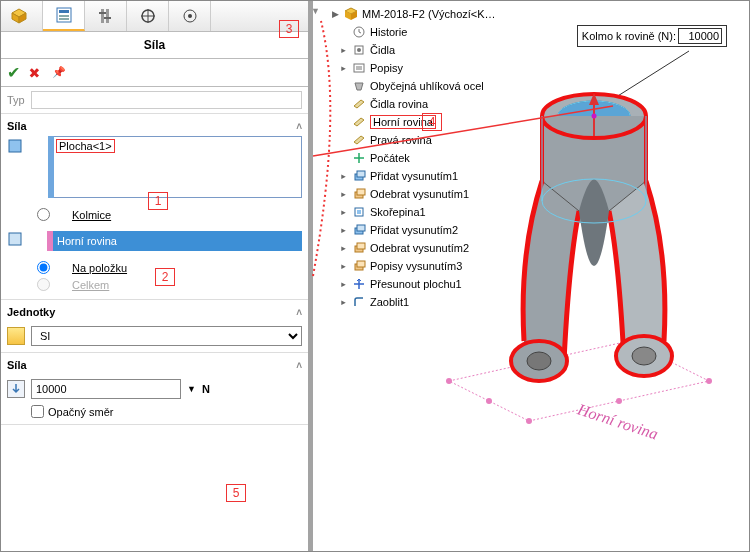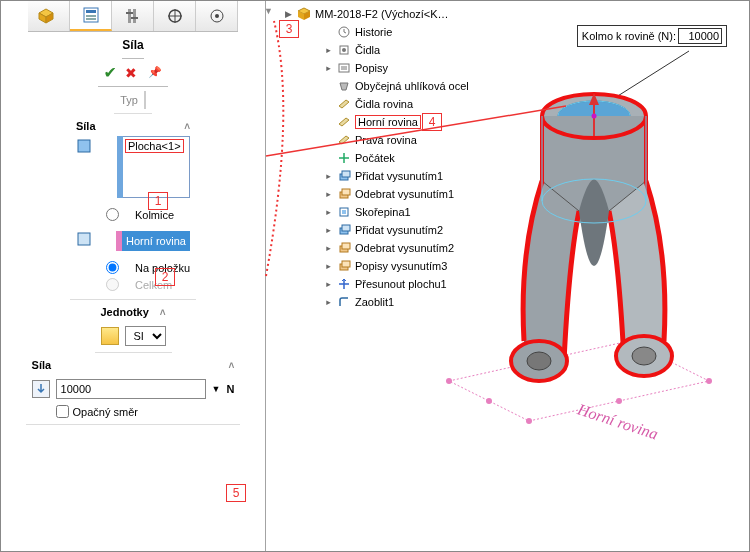--- a/index.html
+++ b/index.html
@@ -1,57 +1,57 @@
 <!DOCTYPE html>
 <html><head>
 <meta charset="utf-8">
 <style>
   * { box-sizing: border-box; margin: 0; padding: 0; font-family: "Segoe UI", Tahoma, sans-serif; font-size: 11px; }
   body { width: 750px; height: 552px; background: #fff; overflow: hidden; position: relative; }
   .root { display: flex; width: 100%; height: 100%; border: 1px solid #888; }
   
-  .left { width: 265px; border-right: 1px solid #a3a3a3; display: flex; flex-direction: column; background: #fff; align-items: center; }
+  .left { width: 312px; border-right: 5px solid #a3a3a3; display: flex; flex-direction: column; background: #fff; }
   .tabbar { display: flex; border-bottom: 1px solid #bbb; background: linear-gradient(#fdfdfd,#e8e8e8); }
   .tabbar .tab { width: 42px; height: 30px; display: flex; align-items: center; justify-content: center; border-right: 1px solid #ccc; cursor: pointer; }
   .tabbar .tab.active { background: #fff; border-bottom: 2px solid #f9b233; }
   .panel-title { text-align: center; font-weight: bold; font-size: 12px; padding: 6px 0; border-bottom: 1px solid #bbb; }
   .okcancel { display: flex; align-items: center; gap: 8px; padding: 4px 6px; border-bottom: 1px solid #bbb; }
   .ok { color: #2e8b2e; font-size: 16px; cursor: pointer; }
   .cancel { color: #d22; font-size: 14px; cursor: pointer; }
   .pin { margin-left: 4px; color: #888; cursor: pointer; }
   .typrow { display: flex; align-items: center; padding: 4px 6px; border-bottom: 1px solid #ddd; color: #888; }
   .typrow .field { flex: 1; height: 18px; border: 1px solid #ccc; margin-left: 6px; background: #fff; }
   .section { border-bottom: 1px solid #ddd; padding: 6px; }
   .section-head { display: flex; justify-content: space-between; align-items: center; font-weight: bold; cursor: pointer; padding-bottom: 4px; }
   .chev { color: #888; font-size: 10px; }
   .facebox { margin-left: 24px; height: 62px; border: 1px solid #7a9ac7; background: #fff; position: relative; }
   .facebox .sel { display: inline-block; background: #fff; border: 1.5px solid #e33; padding: 0 2px; margin: 2px 0 0 2px; }
   .blue-side { position: absolute; left: -6px; top: -1px; bottom: -1px; width: 6px; background: #6fa7de; }
   .radio-group { margin-left: 30px; margin-top: 8px; }
-  .radio-row { display: flex; align-items: center; gap: 16px; padding: 2px 0; }
+  .radio-row { display: flex; align-items: center; gap: 22px; padding: 2px 0; text-decoration: underline; }
   .radio-row input { margin: 0; }
   .dirbox { margin-left: 24px; margin-top: 4px; height: 20px; background: #3d8fd6; color: #fff; display: flex; align-items: center; padding: 0 4px; position: relative; }
   .dirbox::before { content:""; position:absolute; left:-6px; top:0; bottom:0; width:6px; background:#e77fbf; }
   .cube-icon { width: 16px; height: 16px; display: inline-block; margin-right: 6px; }
   .units-row { display: flex; align-items: center; gap: 6px; margin-top: 4px; }
   .units-row select, .force-row input { border: 1px solid #888; height: 20px; font-size: 11px; padding: 0 4px; }
   .units-row select { flex: 1; background: #fff; }
   .ruler { width: 18px; height: 18px; background: linear-gradient(#ffe88a,#f6c445); border:1px solid #c9a030; }
   .force-row { display: flex; align-items: center; gap: 6px; margin-top: 4px; }
   .force-row input { width: 150px; }
   .force-icon { width:18px; height:18px; border:1px solid #888; background:#eef3fa; display:flex; align-items:center; justify-content:center; }
   .check-row { display:flex; align-items:center; gap:4px; margin: 6px 0 0 24px; }
   .callout { position: absolute; border: 1.5px solid #e33; background: transparent; display: flex; align-items: center; justify-content: center; color: #e33; font-size: 12px; font-weight: normal; }
   .callout.box { width: 20px; height: 18px; }
   
   .right { flex: 1; position: relative; background: #fff; }
   .top-strip { height: 20px; display:flex; align-items:center; padding: 0 4px 0 0; }
   .tree { position: absolute; left: 14px; top: 4px; width: 260px; }
   .tree-row { display: flex; align-items: center; gap: 4px; height: 18px; padding-left: 4px; cursor: default; }
-  .tree-row.child { padding-left: 12px; margin-left: 32px; }
+  .tree-row.child { padding-left: 12px; }
   .tree-row .exp { width: 9px; height: 9px; color:#666; font-size:9px; display:inline-flex; align-items:center; justify-content:center; }
   .tree-row .ico { width: 14px; height: 14px; display:inline-flex; align-items:center; justify-content:center; }
   .hl-red { border: 1.5px solid #e33; padding: 0 2px; }
   .viewport-img { position:absolute; right: 20px; top: 60px; width: 300px; height: 400px; }
   .tooltip { position:absolute; right: 22px; top: 24px; border:1px solid #333; background:#fff; padding:2px 4px; display:flex; align-items:center; gap:2px; font-size:11px; }
   .tooltip input { width: 44px; height: 16px; border:1px solid #333; text-align:right; font-size:11px; padding:0 2px; }
   .plane-label { position:absolute; right: 90px; bottom: 120px; color:#d65aa8; font-style:italic; font-size:16px; transform: rotate(18deg); font-family: cursive; }
   svg { overflow: visible; }
 </style>
 </head>

